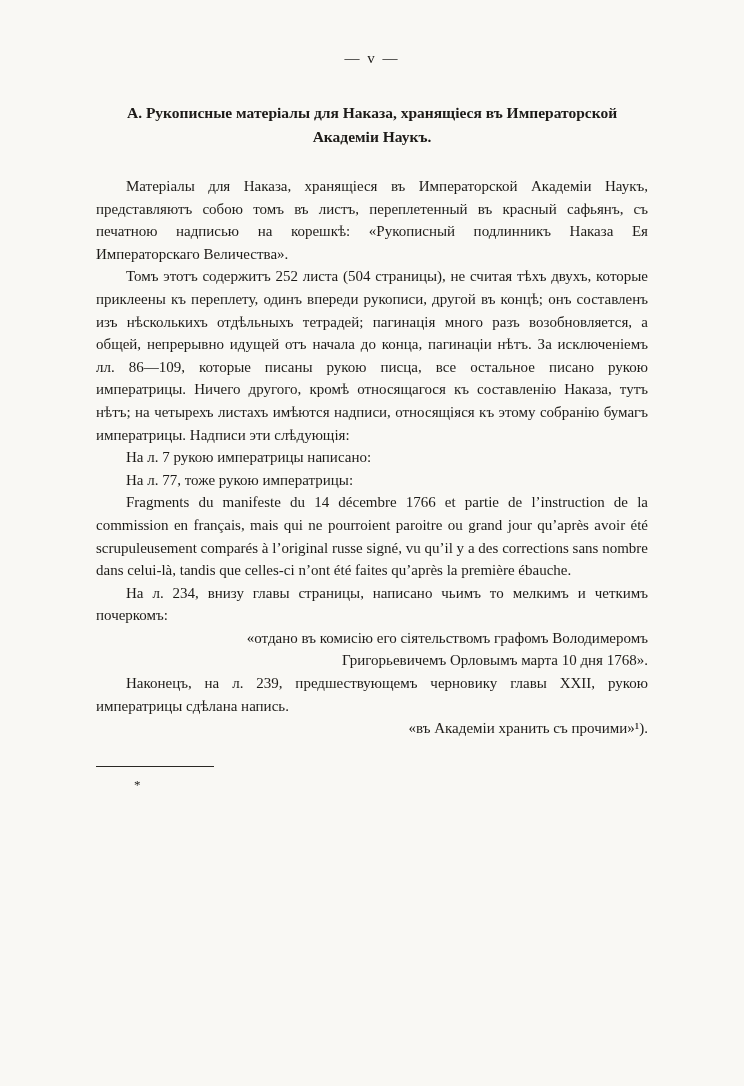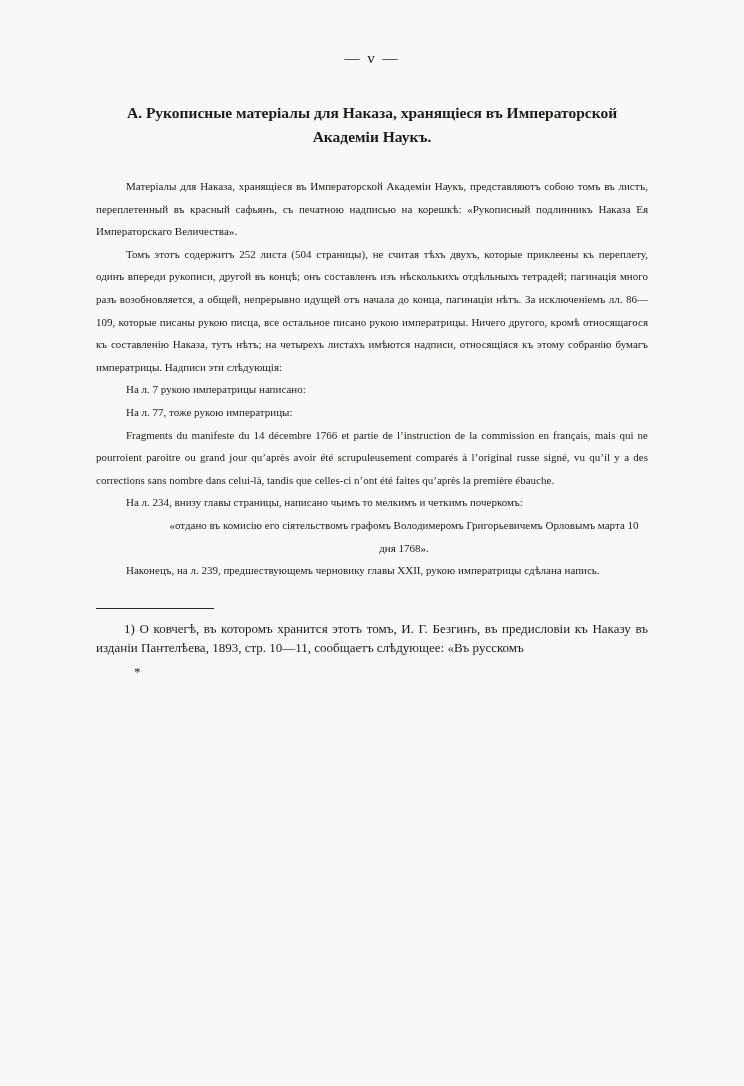--- a/index.html
+++ b/index.html
@@ -27,29 +27,29 @@
   .heading {
     font-weight: bold;
     text-align: center;
     font-size: 15.5px;
     line-height: 24px;
     margin: 0 auto 26px auto;
     max-width: 552px;
   }
   .body-text p {
     margin: 0;
-    font-size: 11px;
+    font-size: 15px;
     line-height: 22.6px;
     text-align: justify;
   }
   .body-text p.indent { text-indent: 30px; }
   .body-text p.quote {
     margin-left: 64px;
     text-indent: 0;
-    text-align: center;
+    text-align: right;
   }
   .footnote-area { margin-top: 26px; }
   .footnote-rule {
     width: 118px;
     height: 0;
     border-top: 1.2px solid #2a2824;
     margin-bottom: 10px;
   }
   .footnote {
     font-size: 13px;
@@ -74,21 +74,21 @@
 
   <div class="body-text">
     <p class="indent">Матеріалы для Наказа, хранящіеся въ Императорской Академіи Наукъ, представляютъ собою томъ въ листъ, переплетенный въ красный сафьянъ, съ печатною надписью на корешкѣ: «Рукописный подлинникъ Наказа Ея Императорскаго Величества».</p>
     <p class="indent">Томъ этотъ содержитъ 252 листа (504 страницы), не считая тѣхъ двухъ, которые приклеены къ переплету, одинъ впереди рукописи, другой въ концѣ; онъ составленъ изъ нѣсколькихъ отдѣльныхъ тетрадей; пагинація много разъ возобновляется, а общей, непрерывно идущей отъ начала до конца, пагинаціи нѣтъ. За исключеніемъ лл. 86—109, которые писаны рукою писца, все остальное писано рукою императрицы. Ничего другого, кромѣ относящагося къ составленію Наказа, тутъ нѣтъ; на четырехъ листахъ имѣются надписи, относящіяся къ этому собранію бумагъ императрицы. Надписи эти слѣдующія:</p>
     <p class="indent">На л. 7 рукою императрицы написано:</p>
     <p class="indent">На л. 77, тоже рукою императрицы:</p>
     <p class="indent">Fragments du manifeste du 14 décembre 1766 et partie de l’instruction de la commission en français, mais qui ne pourroient paroitre ou grand jour qu’après avoir été scrupuleusement comparés à l’original russe signé, vu qu’il y a des corrections sans nombre dans celui-là, tandis que celles-ci n’ont été faites qu’après la première ébauche.</p>
     <p class="indent">На л. 234, внизу главы страницы, написано чьимъ то мелкимъ и четкимъ почеркомъ:</p>
     <p class="quote">«отдано въ комисію его сіятельствомъ графомъ Володимеромъ Григорьевичемъ Орловымъ марта 10 дня 1768».</p>
     <p class="indent">Наконецъ, на л. 239, предшествующемъ черновику главы XXII, рукою императрицы сдѣлана напись.</p>
+    <p class="quote">«въ Академіи хранить съ прочими»¹).</p>
   </div>
 
   <div class="footnote-area">
     <div class="footnote-rule"></div>
-    <p class="footnote">1) О ковчегѣ, въ которомъ хранится этотъ томъ, И. Г. Безгинъ, въ предисловіи къ Наказу въ изданіи Пантелѣева, 1893, стр. 10—11, сообщаетъ слѣдующее: «Въ русскомъ</p>
     <div class="sheet-mark">*</div>
   </div>
 
 </div>
 
 </body></html>

